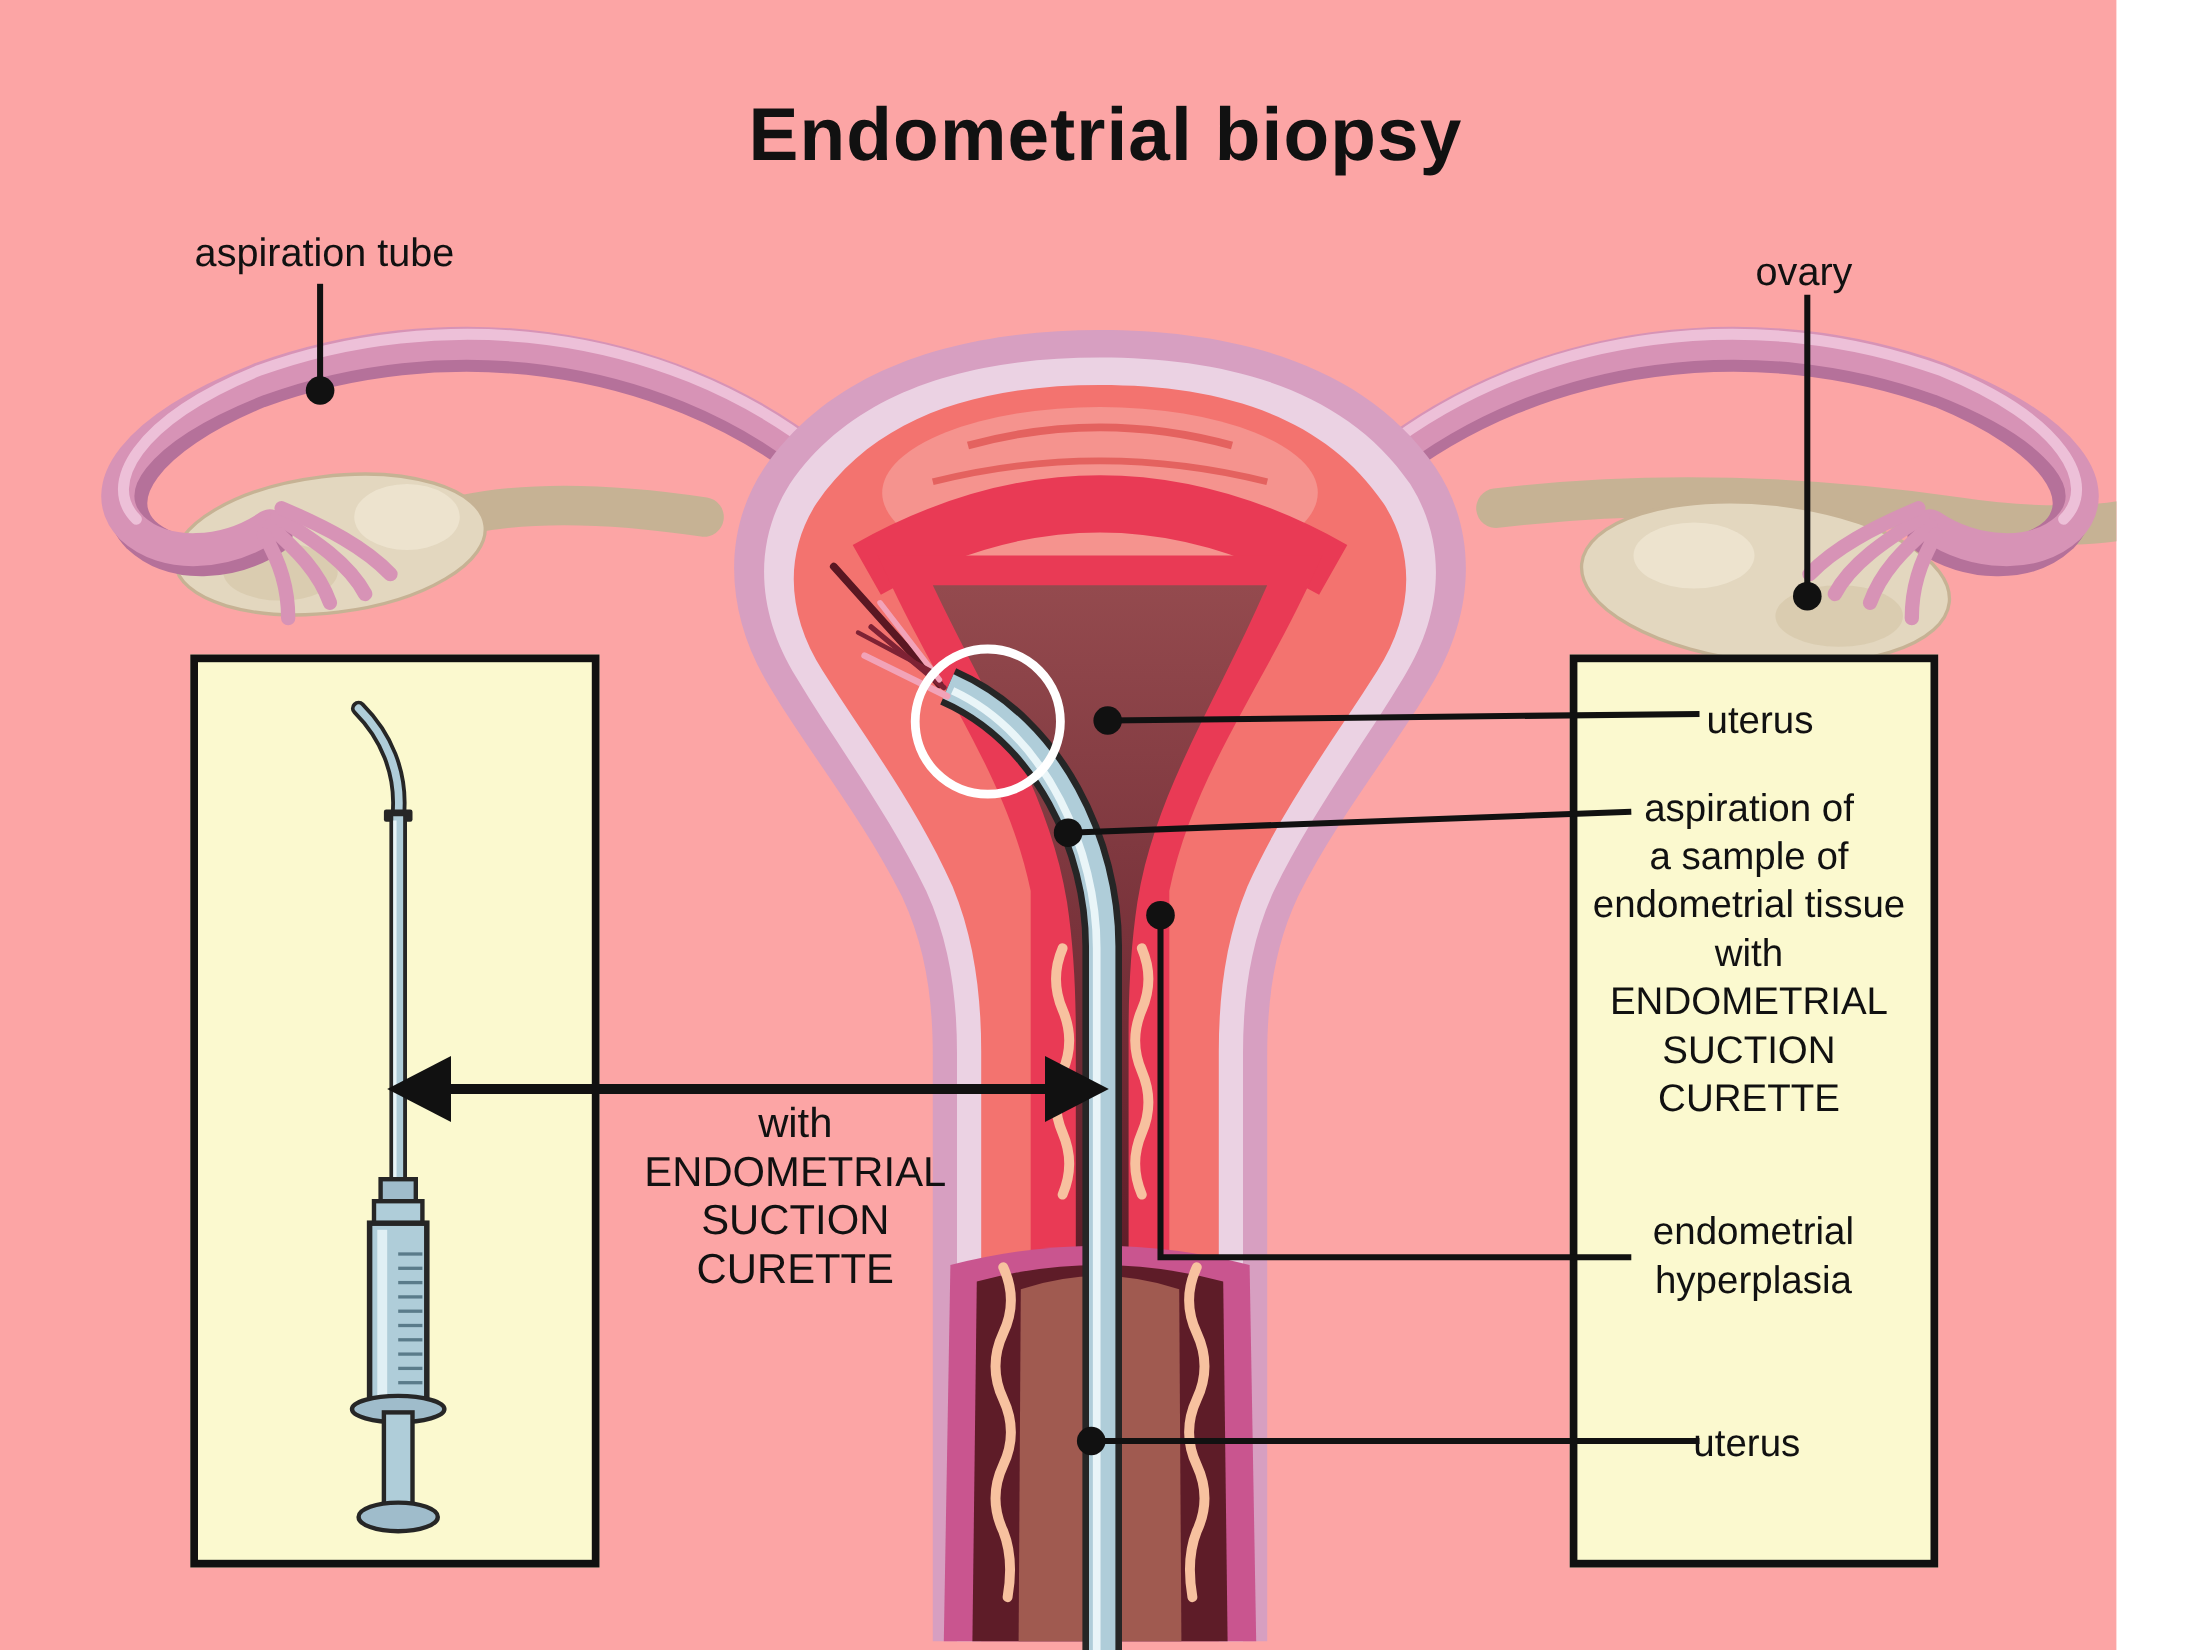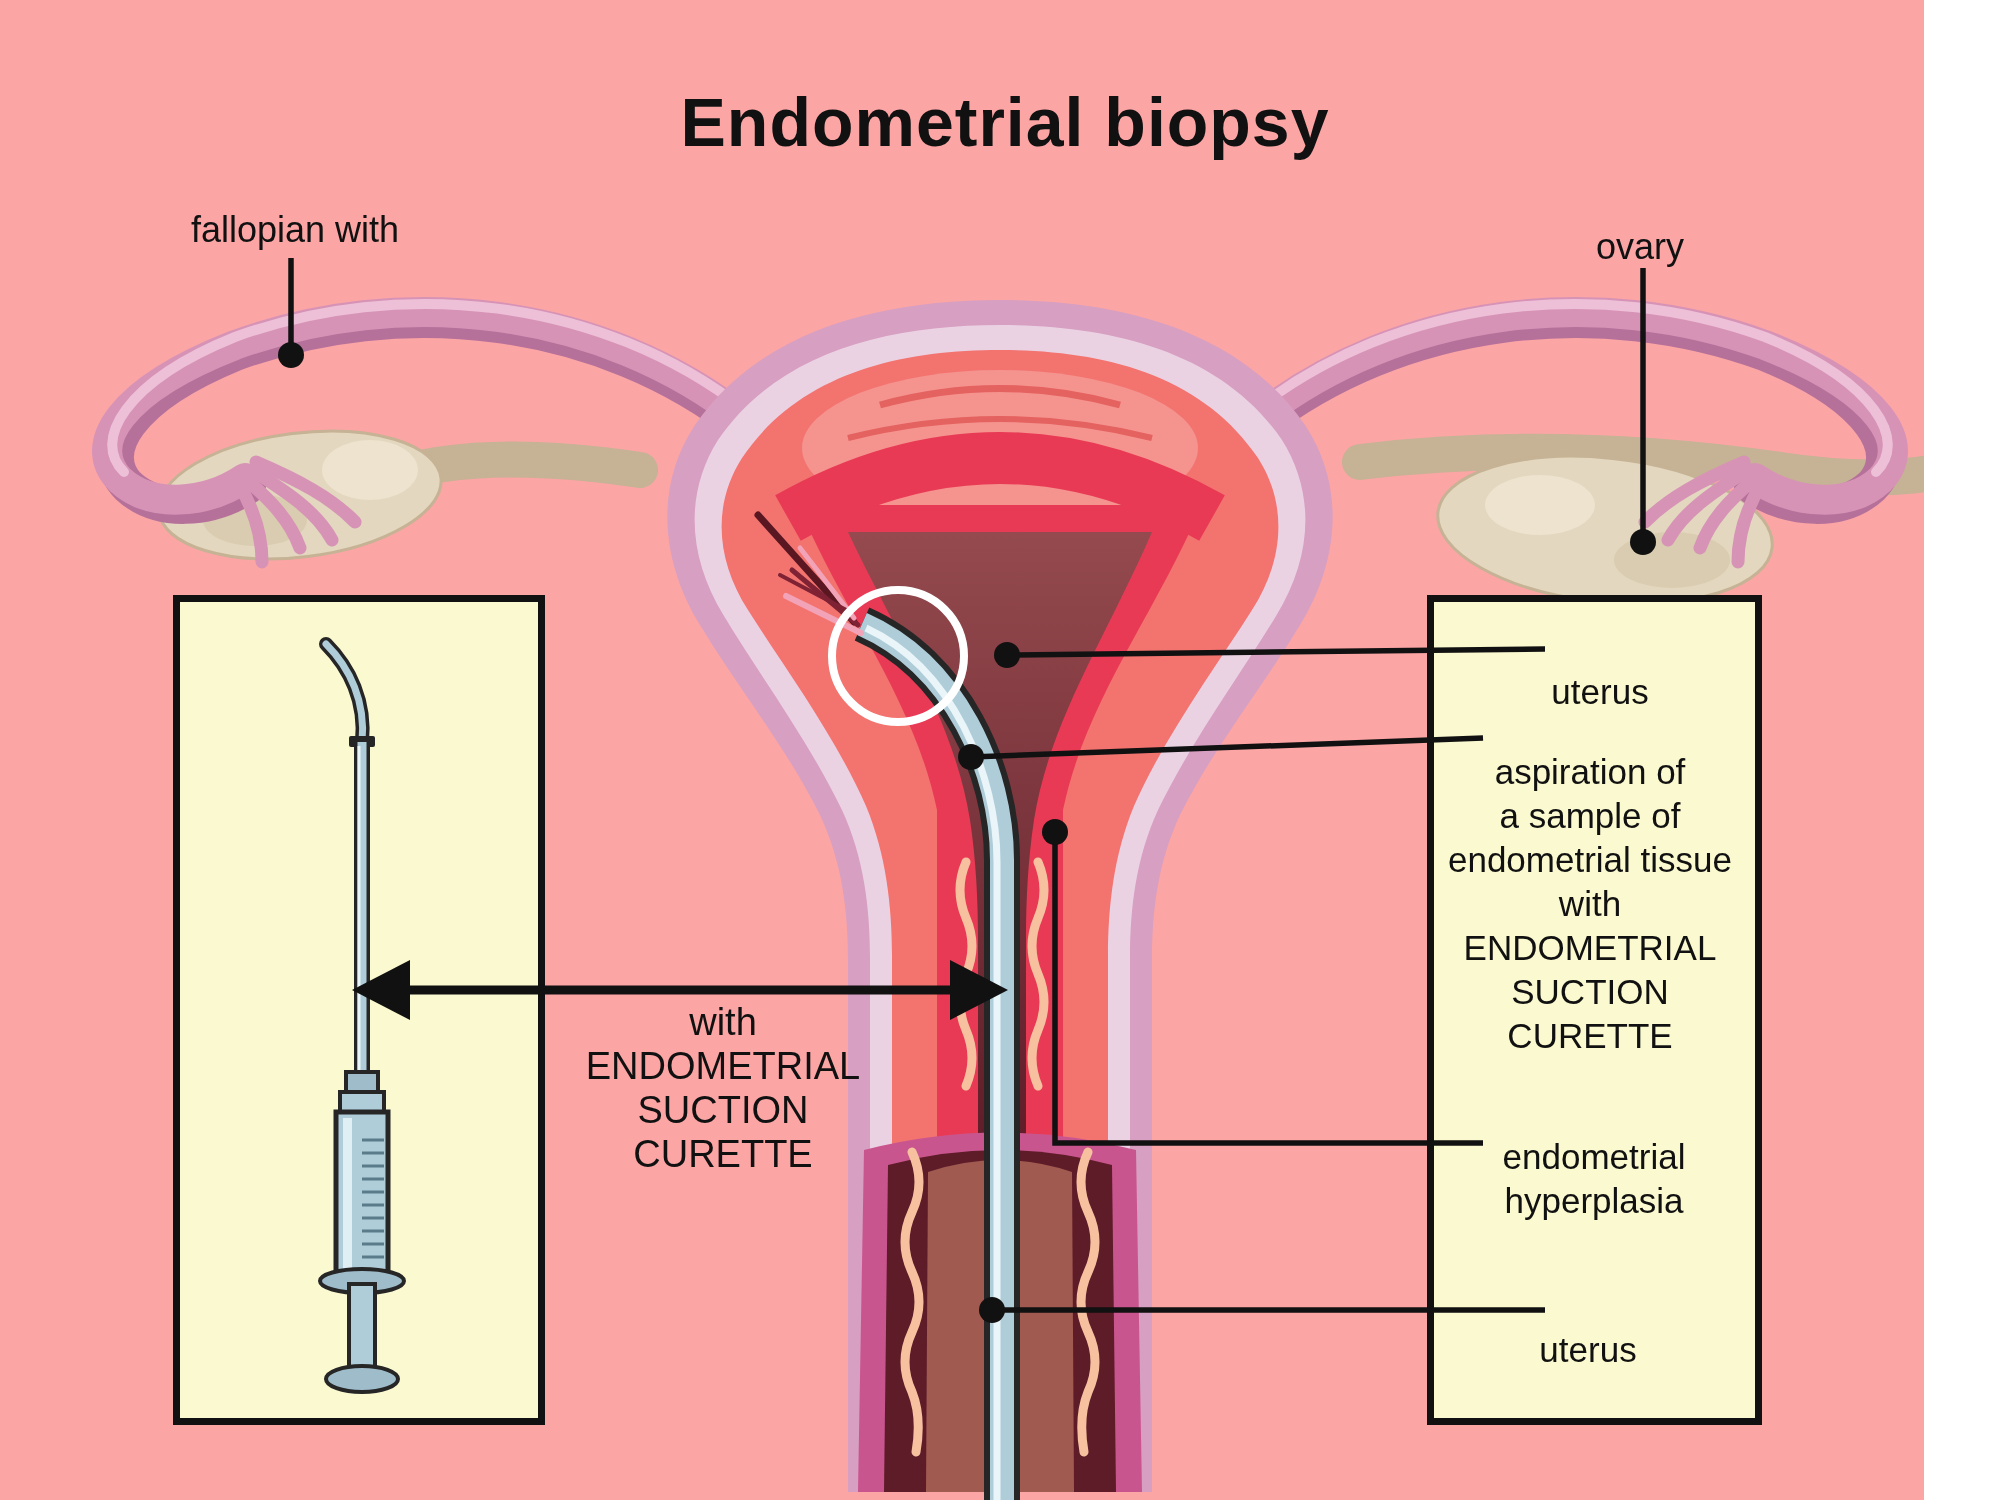--- a/index.html
+++ b/index.html
@@ -8,21 +8,21 @@
   svg{position:absolute;left:0;top:0;}
   .panel{position:absolute;background:var(--panel-bg);border:7px solid var(--ink);box-sizing:border-box;z-index:2;}
   #panel-left{left:173px;top:595px;width:372px;height:830px;}
   #panel-right{left:1427px;top:595px;width:335px;height:830px;}
   #anatomy{z-index:1;}
   #overlay{z-index:3;}
   .lbl{position:absolute;z-index:4;transform:translate(-50%,-50%);text-align:center;
        white-space:pre-line;line-height:44px;font-size:36px;color:#111;}
   .title{font-size:68px;font-weight:bold;line-height:70px;letter-spacing:1px;}
   .subtitle{font-size:42px;font-weight:bold;line-height:46px;}
-  .panel-text{font-size:35px;line-height:44px;margin-top:37px;}
+  .panel-text{font-size:35px;line-height:44px;}
   .mid-text{font-size:38px;line-height:44px;}
 </style>
 </head>
 <body>
 
 <div id="stage">
 
   <svg id="anatomy" width="2000" height="1500" viewBox="0 0 2000 1500">
     <defs>
       <linearGradient id="cavGrad" x1="0" y1="0" x2="0" y2="1">
@@ -182,21 +182,21 @@
 
     <g style="fill:var(--ink);stroke:var(--ink)">
       <line x1="400" y1="990" x2="960" y2="990" stroke-width="9"></line>
       <polygon points="352,990 410,960 410,1020" stroke="none"></polygon>
       <polygon points="1008,990 950,960 950,1020" stroke="none"></polygon>
     </g>
   </svg>
 
   <div class="lbl title" style="left:1005px;top:122px;">Endometrial biopsy</div>
 
-  <div class="lbl" style="left:295px;top:230px;">fallopian with</div>
+  <div class="lbl" style="left:295px;top:230px;">aspiration tube</div>
   <div class="lbl" style="left:1640px;top:247px;">ovary</div>
 
   <div class="lbl panel-text" style="left:1600px;top:655px;">uterus</div>
   <div class="lbl panel-text" style="left:1590px;top:867px;">aspiration of
 a sample of
 endometrial tissue
 with
 ENDOMETRIAL
 SUCTION
 CURETTE</div>

